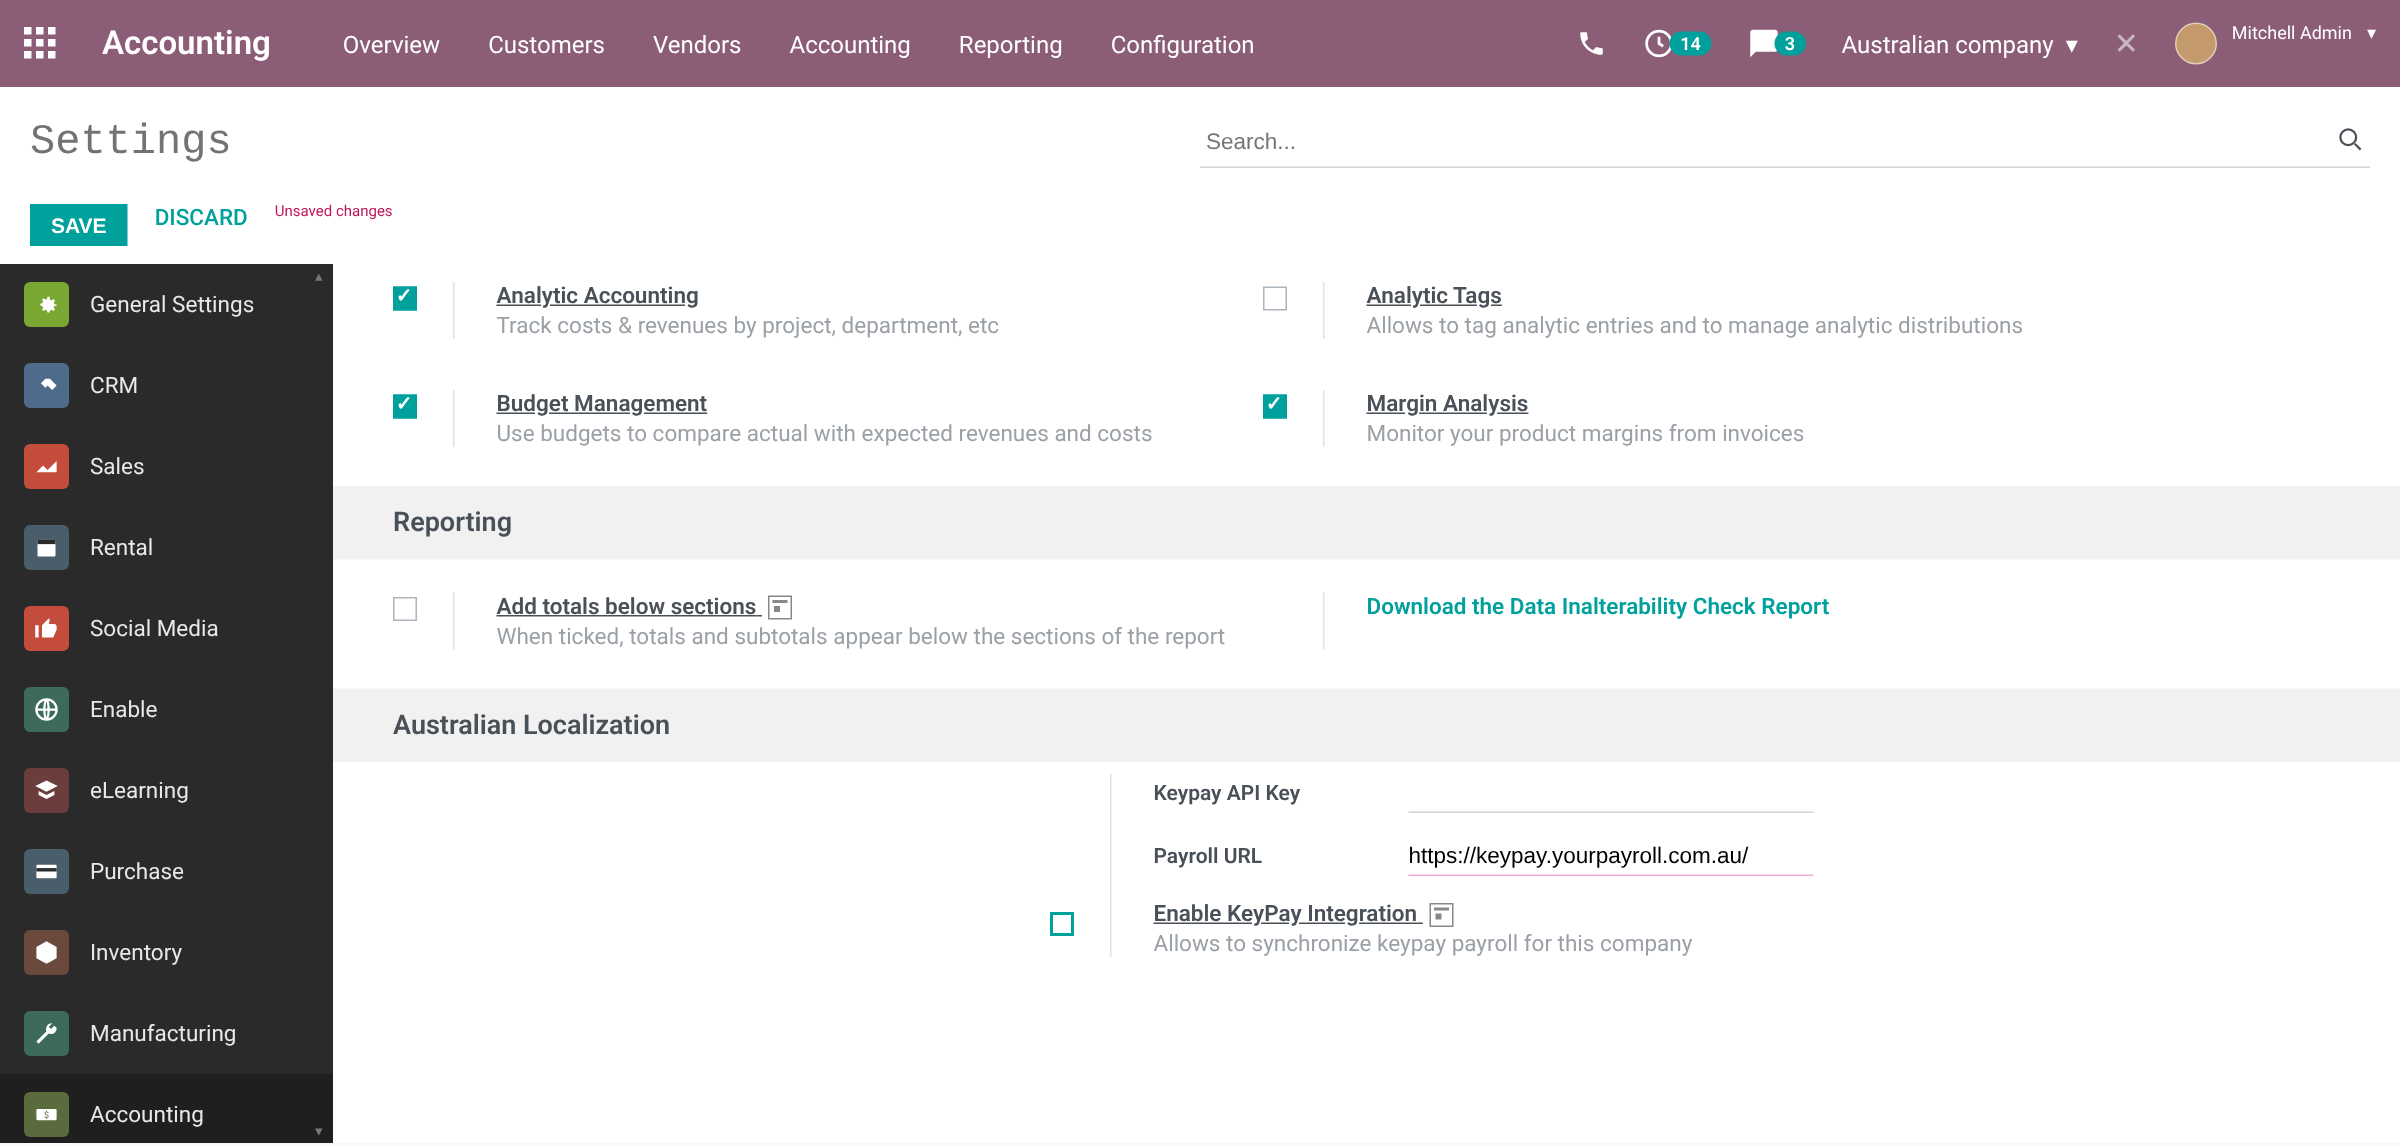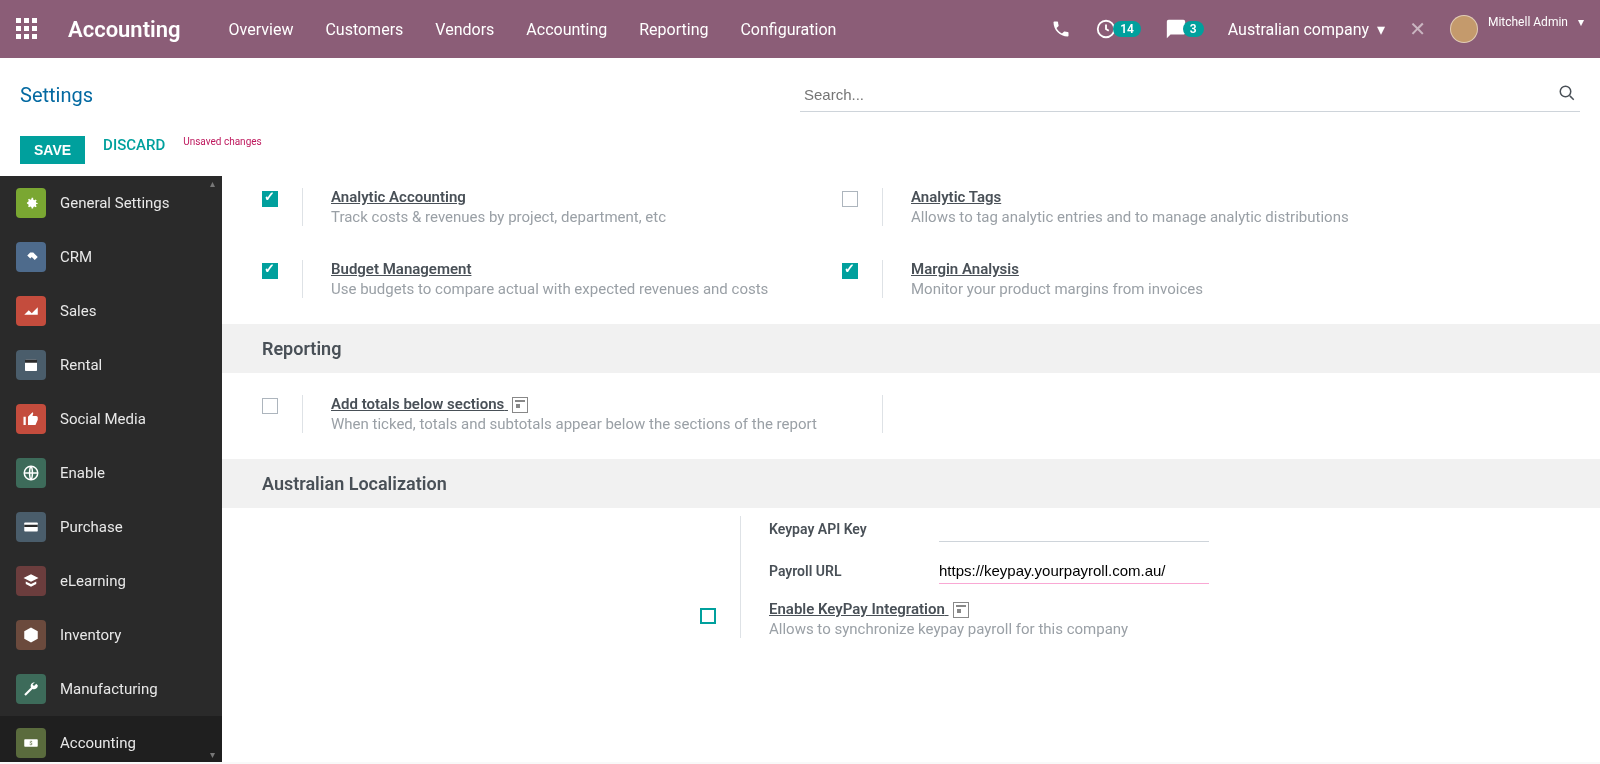--- a/index.html
+++ b/index.html
@@ -17,21 +17,21 @@
 .badge { background: #00a09d; color: white; border-radius: 10px; font-size: 12px; font-weight: 600; padding: 1px 7px; margin-left: -4px; }
 .icon-wrap { display: flex; align-items: center; cursor: pointer; }
 .company-sel { display: flex; align-items: center; gap: 8px; font-size: 16px; cursor: pointer; }
 .x-icon { font-size: 20px; color: rgba(255,255,255,0.55); cursor: pointer; }
 .user-sel { display: flex; align-items: flex-start; gap: 10px; font-size: 12px; cursor: pointer; }
 .avatar { width: 28px; height: 28px; border-radius: 50%; background: #c49a6c; border: 1px solid rgba(255,255,255,0.5); }
 
 
 .subhead { background: white; padding: 20px 20px 0 20px; }
 .subhead-row1 { display: flex; align-items: center; justify-content: space-between; margin-bottom: 24px; }
-.page-title { font-size: 20px; font-weight: 400; color: #0369a1; }
+.page-title { font-size: 28px; font-weight: 400; color: #737373; font-family: Liberation Mono, monospace; }
 .search-wrap { position: relative; width: 780px; }
 .search-input { width: 100%; border: none; border-bottom: 1px solid #ced4da; padding: 8px 30px 8px 4px; font-size: 15px; outline: none; color: #6c757d; }
 .search-icon { position: absolute; right: 4px; top: 6px; width: 18px; height: 18px; }
 .subhead-row2 { display: flex; gap: 18px; padding-bottom: 12px; }
 .btn-save { background: #00a09d; color: white; border: none; padding: 6px 14px; font-size: 14px; font-weight: 600; cursor: pointer; }
 .btn-discard { color: #00a09d; font-size: 15px; font-weight: 500; cursor: pointer; }
 .unsaved { color: #be185d; font-size: 10px; }
 
 
 .body { display: flex; height: calc(764px - 58px - 120px); }
@@ -191,37 +191,37 @@
       <div class="sidebar-item">
         <div class="sidebar-icon" style="background:#3d6b5a">
           <svg viewBox="0 0 24 24" fill="none" stroke="white" stroke-width="2" width="18" height="18">
             <circle cx="12" cy="12" r="9"></circle>
             <path d="M3 12h18M12 3c2.5 3 2.5 15 0 18M12 3c-2.5 3-2.5 15 0 18"></path>
           </svg>
         </div>
         <span>Enable</span>
       </div>
       <div class="sidebar-item">
+        <div class="sidebar-icon" style="background:#6b3d3d">
+          <svg viewBox="0 0 24 24" fill="white" width="18" height="18">
+            <path d="M12 3L2 8l10 5 10-5-10-5zm0 13l-7-3.5V16l7 3.5 7-3.5v-3.5L12 16z"></path>
+          </svg>
+        </div>
+        <span>eLearning</span>
+      </div>
+      <div class="sidebar-item">
         <div class="sidebar-icon" style="background:#4a5d6b">
           <svg viewBox="0 0 24 24" fill="white" width="18" height="18">
             <rect x="3" y="6" width="18" height="12" rx="1"></rect>
             <rect x="3" y="9" width="18" height="3" fill="#2a2a2a"></rect>
           </svg>
         </div>
         <span>Purchase</span>
       </div>
       <div class="sidebar-item">
-        <div class="sidebar-icon" style="background:#6b3d3d">
-          <svg viewBox="0 0 24 24" fill="white" width="18" height="18">
-            <path d="M12 3L2 8l10 5 10-5-10-5zm0 13l-7-3.5V16l7 3.5 7-3.5v-3.5L12 16z"></path>
-          </svg>
-        </div>
-        <span>eLearning</span>
-      </div>
-      <div class="sidebar-item">
         <div class="sidebar-icon" style="background:#6b4a3d">
           <svg viewBox="0 0 24 24" fill="white" width="18" height="18">
             <path d="M12 2l9 5v10l-9 5-9-5V7l9-5z"></path>
           </svg>
         </div>
         <span>Inventory</span>
       </div>
       <div class="sidebar-item">
         <div class="sidebar-icon" style="background:#3d6b5a">
           <svg viewBox="0 0 24 24" fill="white" width="18" height="18">
@@ -287,20 +287,23 @@
         <div class="cb"></div>
         <div class="divider"></div>
         <div class="setting-text">
           <div class="label"><span>Add totals below sections</span> <span class="icon-inline"></span></div>
           <div class="desc">When ticked, totals and subtotals appear below the sections of the report</div>
         </div>
       </div>
       <div class="setting-col">
         <div style="width:16px;"></div>
         <div class="divider"></div>
+        <div class="setting-text">
+          <div class="link-teal">Download the Data Inalterability Check Report</div>
+        </div>
       </div>
     </div>
 
     <div class="section-head">Australian Localization</div>
 
     <div class="setting-row" style="justify-content:flex-end;">
       <div class="setting-col" style="width:900px;">
         <div class="cb checked-outline" style="margin-top:92px;"></div>
         <div class="divider"></div>
         <div class="setting-text" style="width:700px;">

